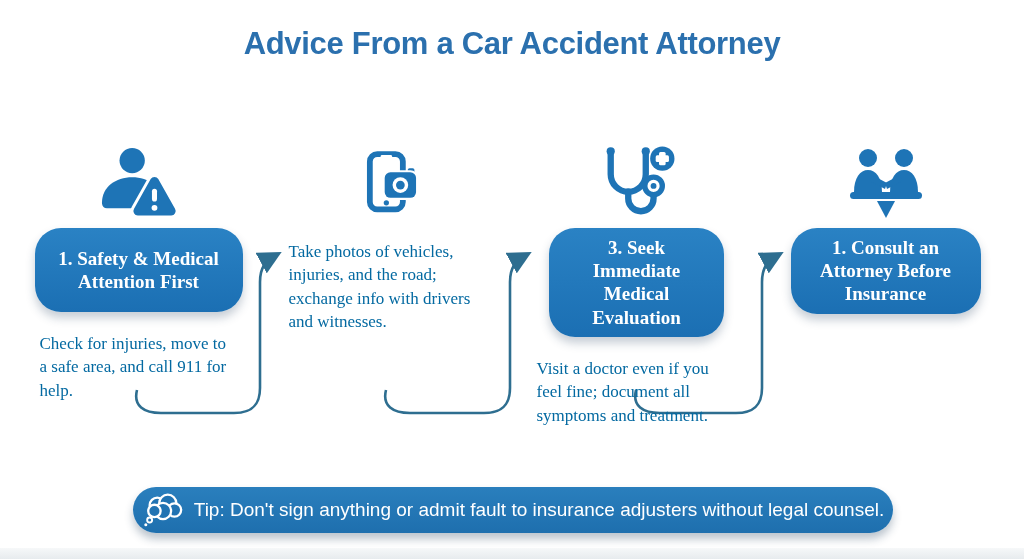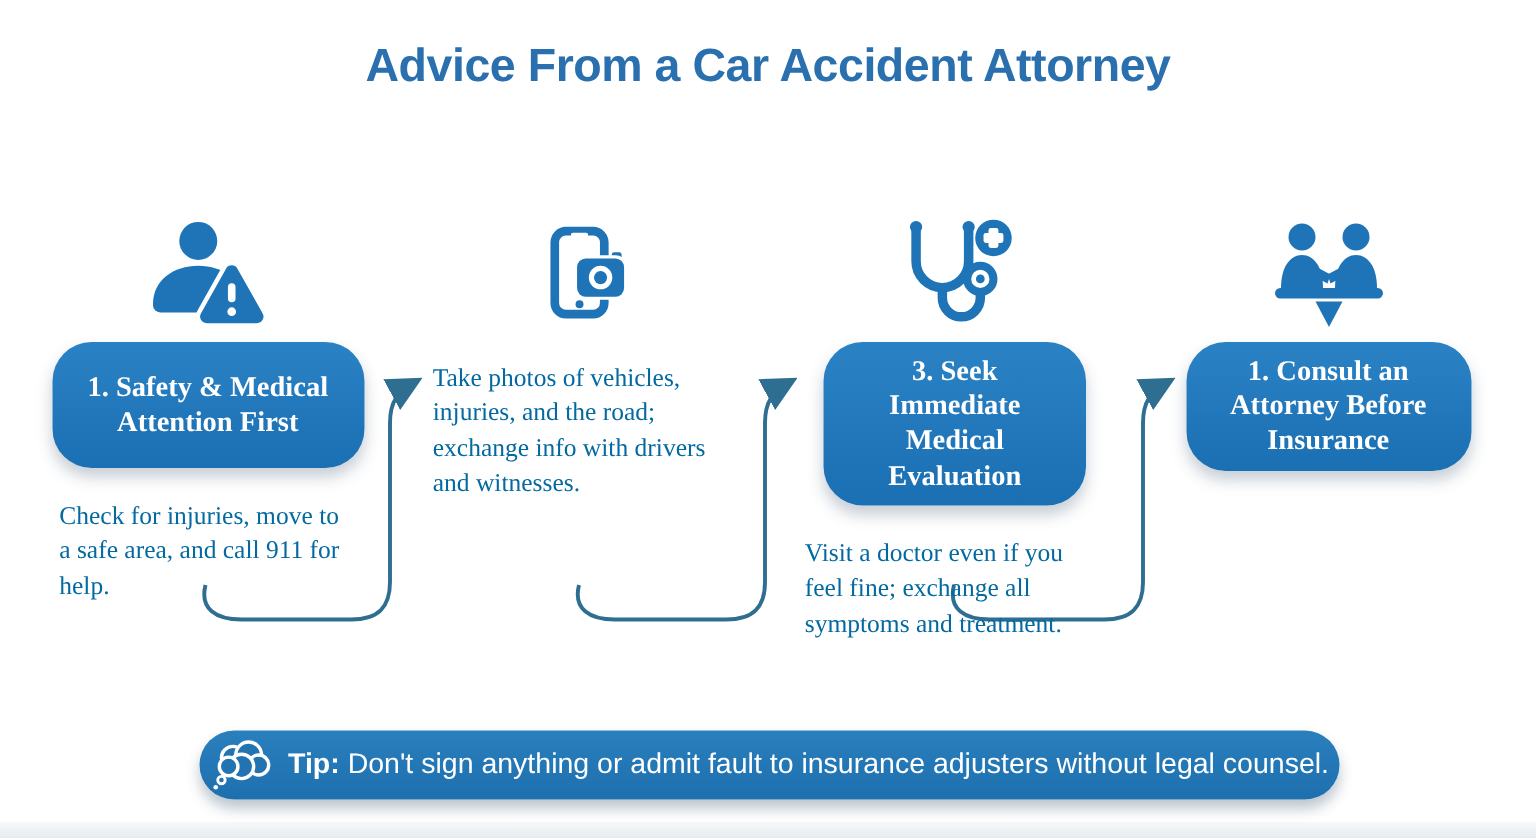--- a/index.html
+++ b/index.html
@@ -38,21 +38,21 @@
   .step:nth-child(4) .step-desc{max-width:192px;}
   
   .connectors{position:absolute;top:0;left:0;z-index:1;pointer-events:none;}
   
   .tip-pill{
     position:absolute;left:133px;top:487px;width:760px;height:46px;box-sizing:border-box;
     border-radius:23px;background:linear-gradient(180deg,#2a7fbd,#1e6fae);
     display:flex;align-items:center;justify-content:center;gap:10px;
     color:#fff;font-size:19px;box-shadow:0 6px 9px rgba(30,60,90,.3);z-index:2;
   }
-  .tip-pill b{font-weight:bold;}
+  .tip-pill b{font-weight:normal;}
   
   .bottom-strip{
     position:absolute;left:0;bottom:0;width:100%;height:11px;
     background:linear-gradient(180deg,#f6f8f9,#e7ebee);
   }
   svg{display:block;}
 </style>
 </head>
 <body>
 
@@ -118,21 +118,21 @@
           <circle cx="61" cy="41" r="9" fill="#ffffff" stroke="#1E74B6" stroke-width="5.5"></circle>
           <circle cx="61" cy="41" r="3" fill="#1E74B6"></circle>
           <circle cx="70" cy="13" r="12.5" fill="#1E74B6"></circle>
           <rect x="66.6" y="6.2" width="6.8" height="13.6" rx="1.6" fill="#ffffff"></rect>
           <rect x="63.2" y="9.6" width="13.6" height="6.8" rx="1.6" fill="#ffffff"></rect>
         </svg>
       </div>
       <div class="step-box">
         <span>3. Seek Immediate Medical Evaluation</span>
       </div>
-      <div class="step-desc">Visit a doctor even if you feel fine; exchange all symptoms and treatment.</div>
+      <div class="step-desc">Visit a doctor even if you feel fine; document all symptoms and treatment.</div>
     </div>
 
     <div class="step">
       <div class="icon-wrap">
         <svg width="86" height="72" viewBox="0 0 84 72" fill="#1E74B6">
           <circle cx="24" cy="10" r="9"></circle>
           <circle cx="60" cy="10" r="9"></circle>
           <path d="M10 44 c0-14 6-22 14-22 c8 0 14 8 14 22 z"></path>
           <path d="M46 44 c0-14 6-22 14-22 c8 0 14 8 14 22 z"></path>
           <path d="M28 27 L43 35 L41 41 L26 33 z"></path>

